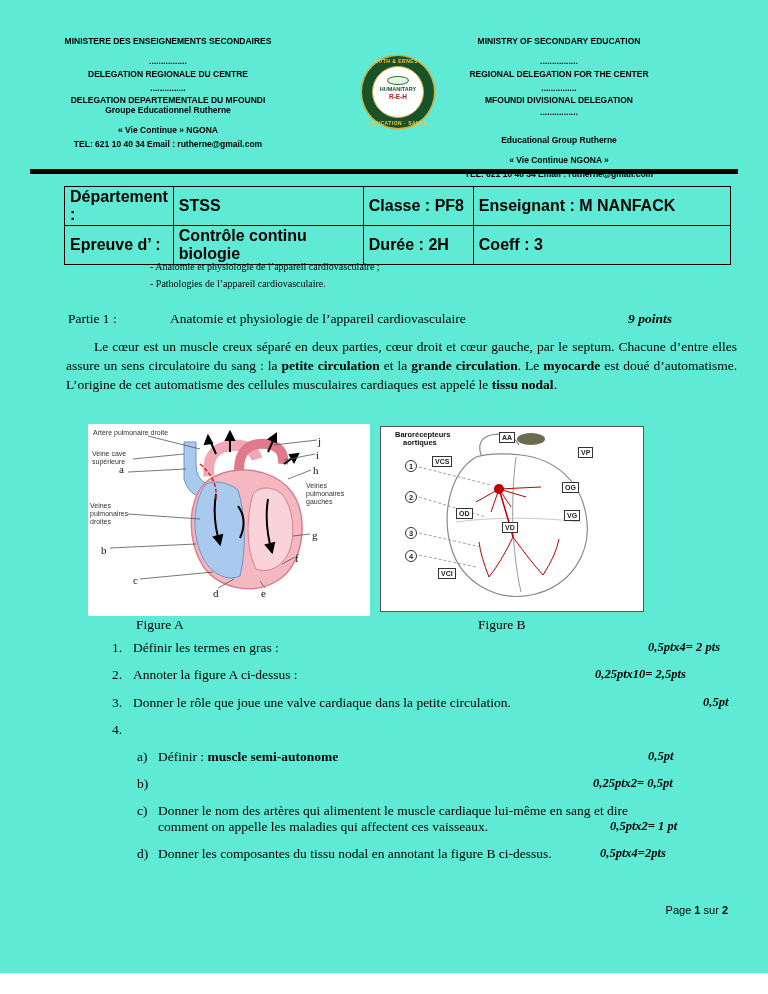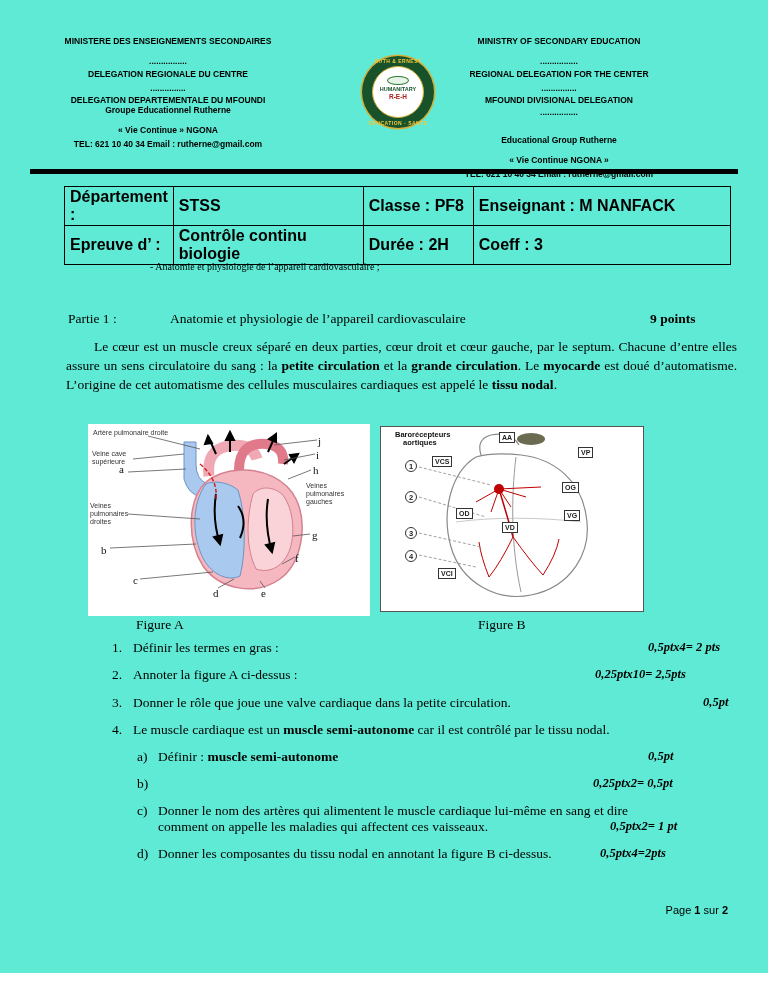--- a/index.html
+++ b/index.html
@@ -25,21 +25,21 @@
   
   .info{position:absolute;top:186px;left:64px;border-collapse:collapse;font-family:"Liberation Sans",sans-serif;font-weight:700;font-size:16px;color:#000;}
   .info td{border:1.4px solid #000;padding:1px 5px;height:18px;vertical-align:middle;}
 
   .notice{position:absolute;top:228px;left:104px;font-size:13.5px;}
   .plist{position:absolute;top:258px;left:150px;font-size:10px;line-height:17px;}
 
   .partie{position:absolute;top:311px;left:0;width:768px;height:18px;font-size:13.5px;}
   .p-label{position:absolute;left:68px;}
   .p-title{position:absolute;left:170px;}
-  .p-pts{position:absolute;left:650px;font-weight:700;}
+  .p-pts{position:absolute;left:628px;font-weight:700;font-style:italic;}
 
   .para{position:absolute;top:337px;left:66px;width:671px;font-size:13.5px;line-height:19px;text-align:justify;text-indent:28px;margin:0;}
 
   
   .figA{position:absolute;top:424px;left:88px;width:282px;height:192px;background:#fff;}
   .figB{position:absolute;top:426px;left:380px;width:264px;height:186px;border:1px solid #555;background:#fff;}
   .fig-label{position:absolute;font-family:"Liberation Sans",sans-serif;font-size:7px;line-height:8px;color:#333;white-space:nowrap;}
   .fig-label.bold{font-weight:700;font-size:7.5px;color:#111;}
   .fig-letter{position:absolute;font-size:11px;line-height:11px;color:#111;}
   .tagbox{position:absolute;border:1px solid #333;background:#fff;font-family:"Liberation Sans",sans-serif;font-size:7px;font-weight:700;padding:0 2px;line-height:9px;color:#222;}
@@ -115,20 +115,21 @@
       <td>Contrôle continu biologie</td>
       <td>Durée :  2H</td>
       <td>Coeff : 3</td>
     </tr>
   </tbody>
     </table>
 
 
   <div class="plist">
     <div>- Anatomie et physiologie de l’appareil cardiovasculaire ;</div>
+    <div>- Pathologies de l’appareil cardiovasculaire.</div>
   </div>
 
   <div class="partie">
     <span class="p-label">Partie 1 :</span>
     <span class="p-title">Anatomie et physiologie de l’appareil cardiovasculaire</span>
     <span class="p-pts">9 points</span>
   </div>
 
   <p class="para"><span>Le cœur est un muscle creux séparé en deux parties, cœur droit et cœur gauche, par le septum. Chacune d’entre elles assure un sens circulatoire du sang : la </span><b>petite circulation</b><span> et la </span><b>grande circulation</b><span>. Le </span><b>myocarde</b><span>  est doué d’automatisme. L’origine de cet automatisme des cellules musculaires cardiaques est appelé le </span><b>tissu nodal</b><span>.</span></p>
 
@@ -261,21 +262,20 @@
     <span class="qtext" style="left:133px">Annoter la figure A ci-dessus :</span>
     <span class="qpts" style="left:595px">0,25ptx10= 2,5pts</span>
   </div>
   <div class="qline" style="top:695px">
     <span class="qnum" style="left:112px">3.</span>
     <span class="qtext" style="left:133px">Donner le rôle que joue une valve cardiaque dans la petite circulation.</span>
     <span class="qpts" style="left:703px">0,5pt</span>
   </div>
   <div class="qline" style="top:722px">
     <span class="qnum" style="left:112px">4.</span>
-    <span class="qtext" style="left:133px"><span>Le muscle cardiaque est un </span><b>muscle semi-autonome</b><span> car il est contrôlé par le tissu nodal.</span></span>
   </div>
   <div class="qline" style="top:749px">
     <span class="qnum" style="left:137px">a)</span>
     <span class="qtext" style="left:158px"><span>Définir :  </span><b>muscle semi-autonome</b></span>
     <span class="qpts" style="left:648px">0,5pt</span>
   </div>
   <div class="qline" style="top:776px">
     <span class="qnum" style="left:137px">b)</span>
     <span class="qpts" style="left:593px">0,25ptx2= 0,5pt</span>
   </div>

